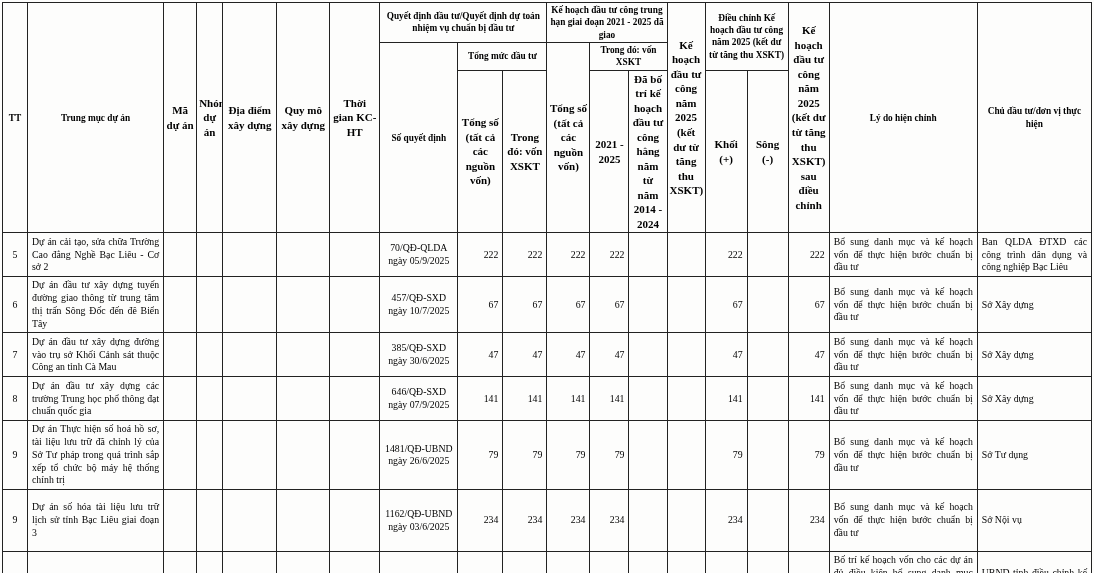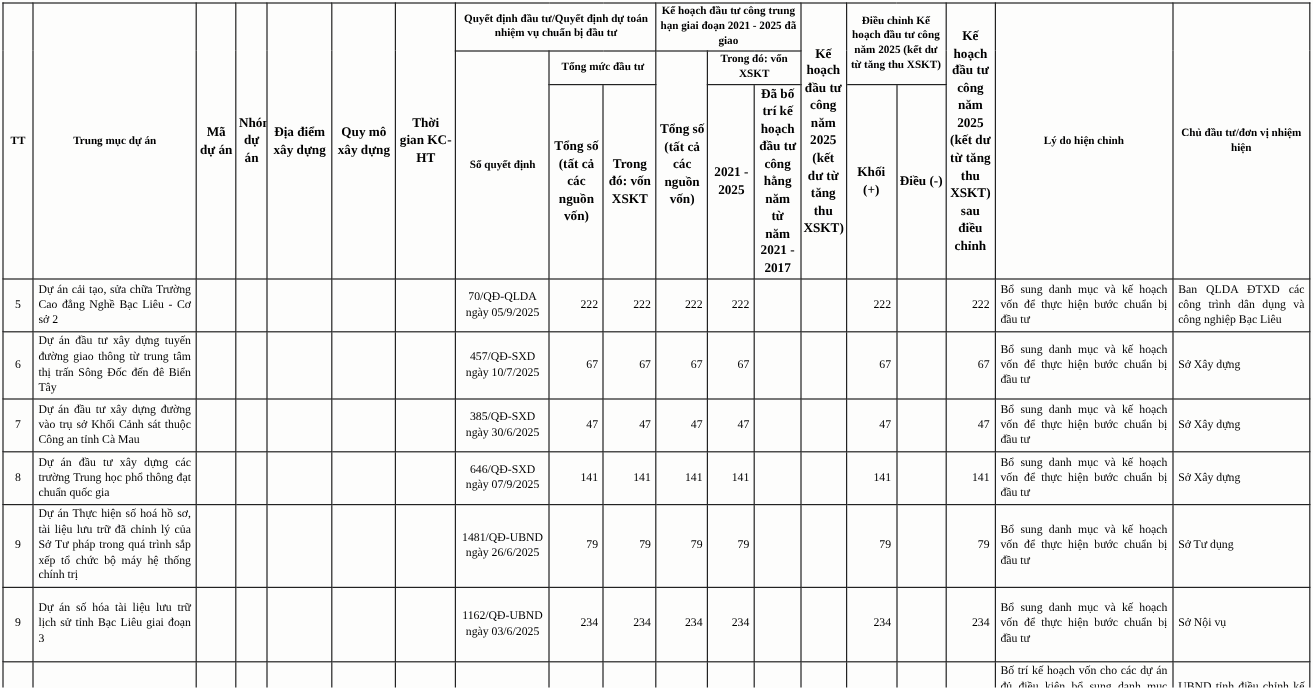--- a/index.html
+++ b/index.html
@@ -75,35 +75,35 @@
         <th rowspan="3" class="leaf">Nhóm dự án</th>
         <th rowspan="3" class="leaf">Địa điểm xây dựng</th>
         <th rowspan="3" class="leaf">Quy mô xây dựng</th>
         <th rowspan="3" class="leaf">Thời gian KC-HT</th>
         <th colspan="3">Quyết định đầu tư/Quyết định dự toán nhiệm vụ chuẩn bị đầu tư</th>
         <th colspan="3">Kế hoạch đầu tư công trung hạn giai đoạn 2021 - 2025 đã giao</th>
         <th rowspan="3" class="leaf">Kế hoạch đầu tư công năm 2025 (kết dư từ tăng thu XSKT)</th>
         <th colspan="2" rowspan="2">Điều chỉnh Kế hoạch đầu tư công năm 2025 (kết dư từ tăng thu XSKT)</th>
         <th rowspan="3" class="leaf">Kế hoạch đầu tư công năm 2025 (kết dư từ tăng thu XSKT) sau điều chỉnh</th>
         <th rowspan="3">Lý do hiện chỉnh</th>
-        <th rowspan="3">Chủ đầu tư/đơn vị nhiệm hiện</th>
+        <th rowspan="3">Chủ đầu tư/đơn vị thực hiện</th>
       </tr>
       <tr style="height:28px">
         <th rowspan="2">Số quyết định</th>
         <th colspan="2">Tổng mức đầu tư</th>
         <th rowspan="2" class="leaf">Tổng số (tất cả các nguồn vốn)</th>
         <th colspan="2">Trong đó: vốn XSKT</th>
       </tr>
       <tr style="height:100px">
         <th class="leaf">Tổng số (tất cả các nguồn vốn)</th>
         <th class="leaf">Trong đó: vốn XSKT</th>
         <th class="leaf">2021 - 2025</th>
-        <th class="leaf">Đã bố trí kế hoạch đầu tư công hằng năm từ năm 2021 - 2017</th>
+        <th class="leaf">Đã bố trí kế hoạch đầu tư công hằng năm từ năm 2014 - 2024</th>
         <th class="leaf">Khối (+)</th>
-        <th class="leaf">Điều (-)</th>
+        <th class="leaf">Sông (-)</th>
       </tr>
     </thead>
     <tbody>
       <tr style="height:44px">
         <td class="c">5</td>
         <td class="name j">Dự án cải tạo, sửa chữa Trường Cao đẳng Nghề Bạc Liêu - Cơ sở 2</td>
         <td></td>
         <td></td>
         <td></td>
         <td></td>

